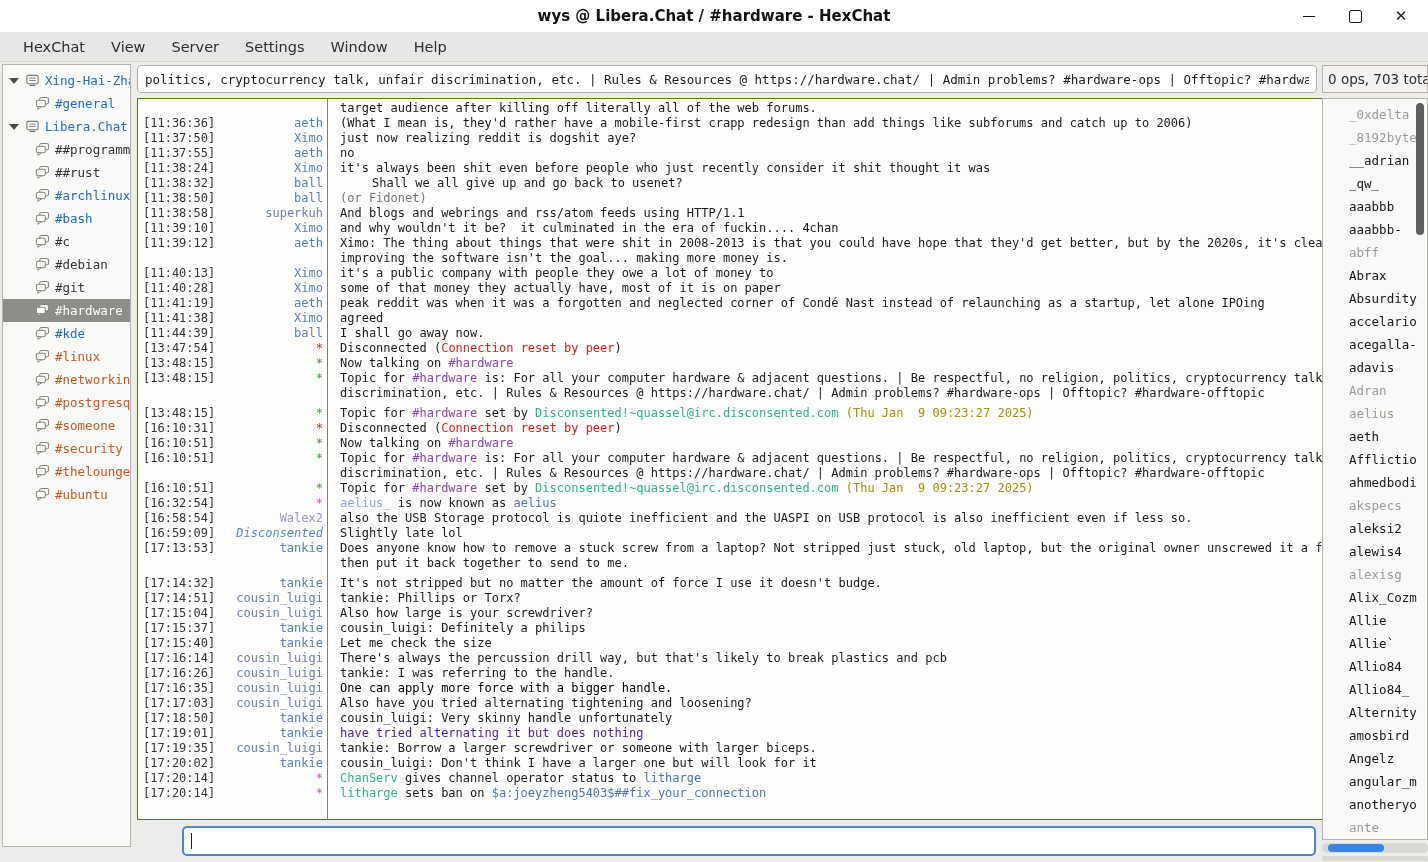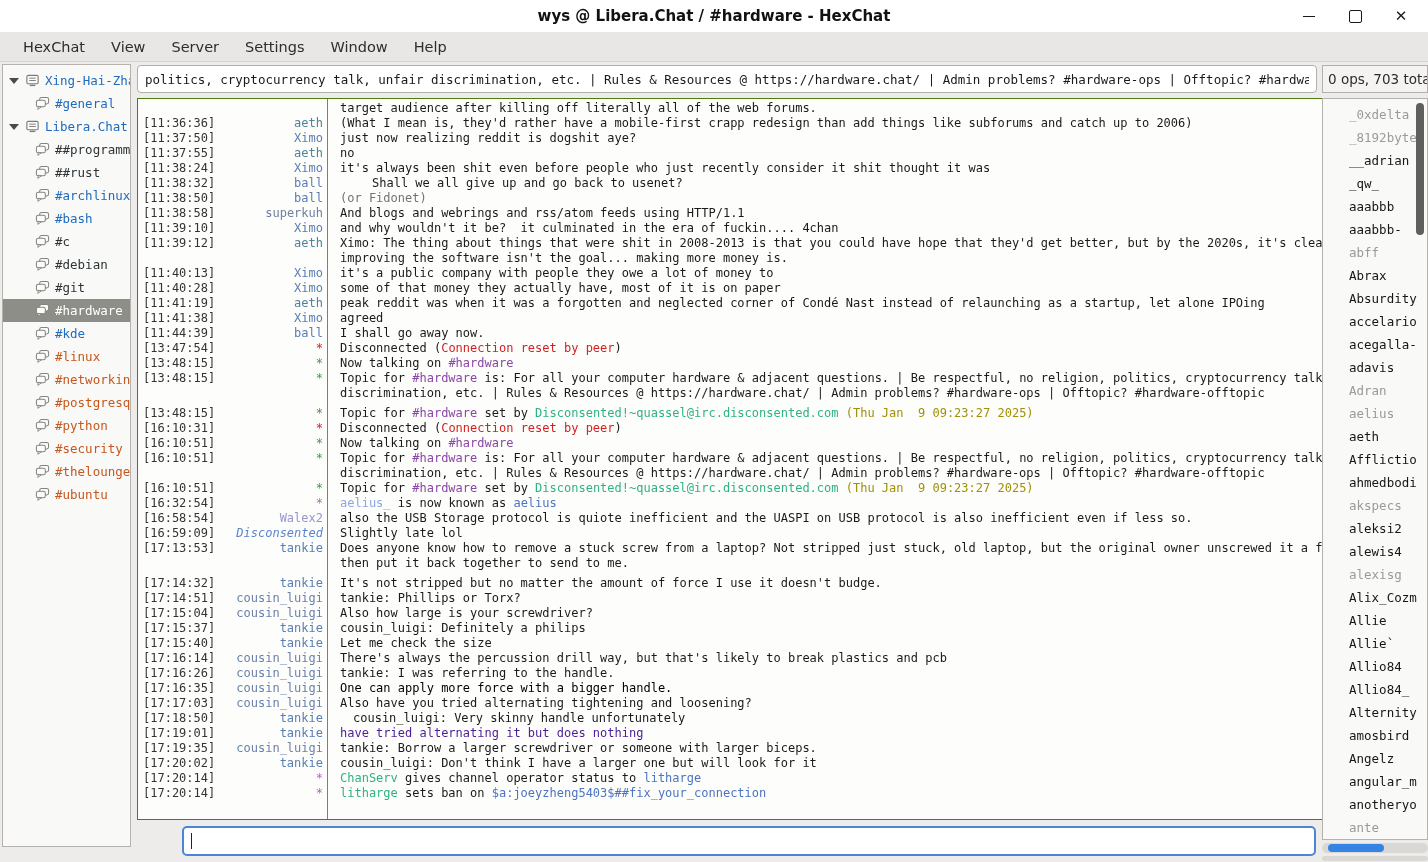--- a/index.html
+++ b/index.html
@@ -239,21 +239,21 @@
       </svg>
       <span class="tree-label">#postgresql</span>
     </div>
     <div class="tree-row c-orange">
       <span class="ind"></span>
       <svg class="ticon" viewBox="0 0 16 16">
         <rect x="5" y="1.5" width="9.5" height="7" rx="2" fill="#fbfbfa" stroke="#85837d" stroke-width="1.1"></rect>
         <rect x="1.5" y="4.5" width="9.5" height="7" rx="2" fill="#fbfbfa" stroke="#85837d" stroke-width="1.1"></rect>
         <path d="M3.5 11 L3 14.2 L6.8 11.5 Z" fill="#fbfbfa" stroke="#85837d" stroke-width="1"></path>
       </svg>
-      <span class="tree-label">#python</span>
+      <span class="tree-label">#someone</span>
     </div>
     <div class="tree-row c-orange">
       <span class="ind"></span>
       <svg class="ticon" viewBox="0 0 16 16">
         <rect x="5" y="1.5" width="9.5" height="7" rx="2" fill="#fbfbfa" stroke="#85837d" stroke-width="1.1"></rect>
         <rect x="1.5" y="4.5" width="9.5" height="7" rx="2" fill="#fbfbfa" stroke="#85837d" stroke-width="1.1"></rect>
         <path d="M3.5 11 L3 14.2 L6.8 11.5 Z" fill="#fbfbfa" stroke="#85837d" stroke-width="1"></path>
       </svg>
       <span class="tree-label">#security</span>
     </div>
@@ -455,21 +455,21 @@
         <span class="cl-msg"><span style="color: #000000;">One can apply more force with a bigger handle.</span></span>
       </div>
       <div class="chat-line">
         <span class="cl-time">[17:17:03]</span>
         <span class="cl-nick" style="color: rgb(107, 128, 171);">cousin_luigi</span>
         <span class="cl-msg"><span style="color: rgb(26, 26, 26);">Also have you tried alternating tightening and loosening?</span></span>
       </div>
       <div class="chat-line">
         <span class="cl-time">[17:18:50]</span>
         <span class="cl-nick" style="color: rgb(89, 126, 180);">tankie</span>
-        <span class="cl-msg"><span style="color: rgb(26, 26, 26); margin-left: 13px;">cousin_luigi: Very skinny handle unfortunately</span></span>
+        <span class="cl-msg"><span style="color: rgb(26, 26, 26);">cousin_luigi: Very skinny handle unfortunately</span></span>
       </div>
       <div class="chat-line">
         <span class="cl-time">[17:19:01]</span>
         <span class="cl-nick" style="color: rgb(89, 126, 180);">tankie</span>
         <span class="cl-msg"><span style="color: #4c1d95;">have tried alternating it but does nothing</span></span>
       </div>
       <div class="chat-line">
         <span class="cl-time">[17:19:35]</span>
         <span class="cl-nick" style="color: rgb(107, 128, 171);">cousin_luigi</span>
         <span class="cl-msg"><span style="color: rgb(26, 26, 26);">tankie: Borrow a larger screwdriver or someone with larger biceps.</span></span>

